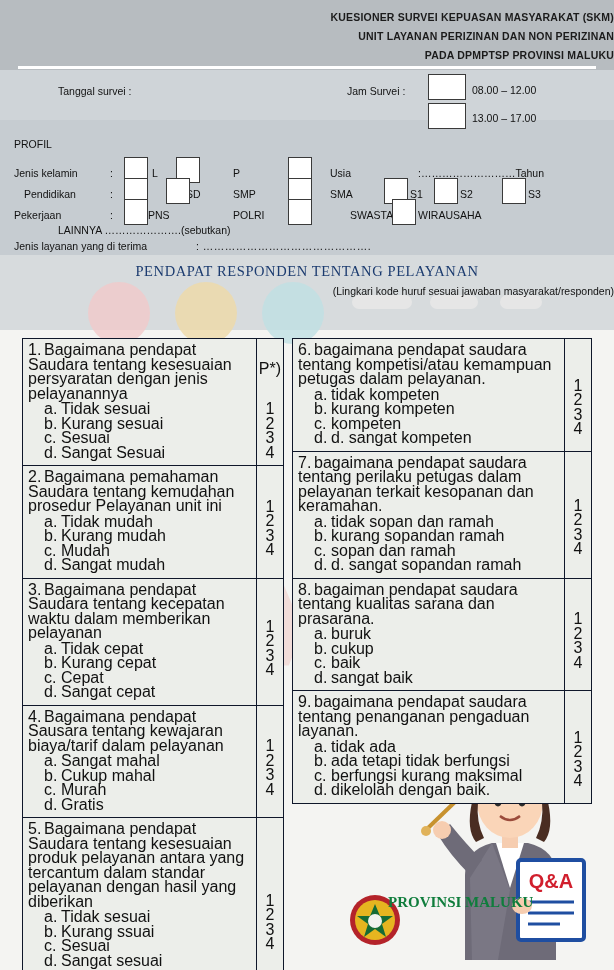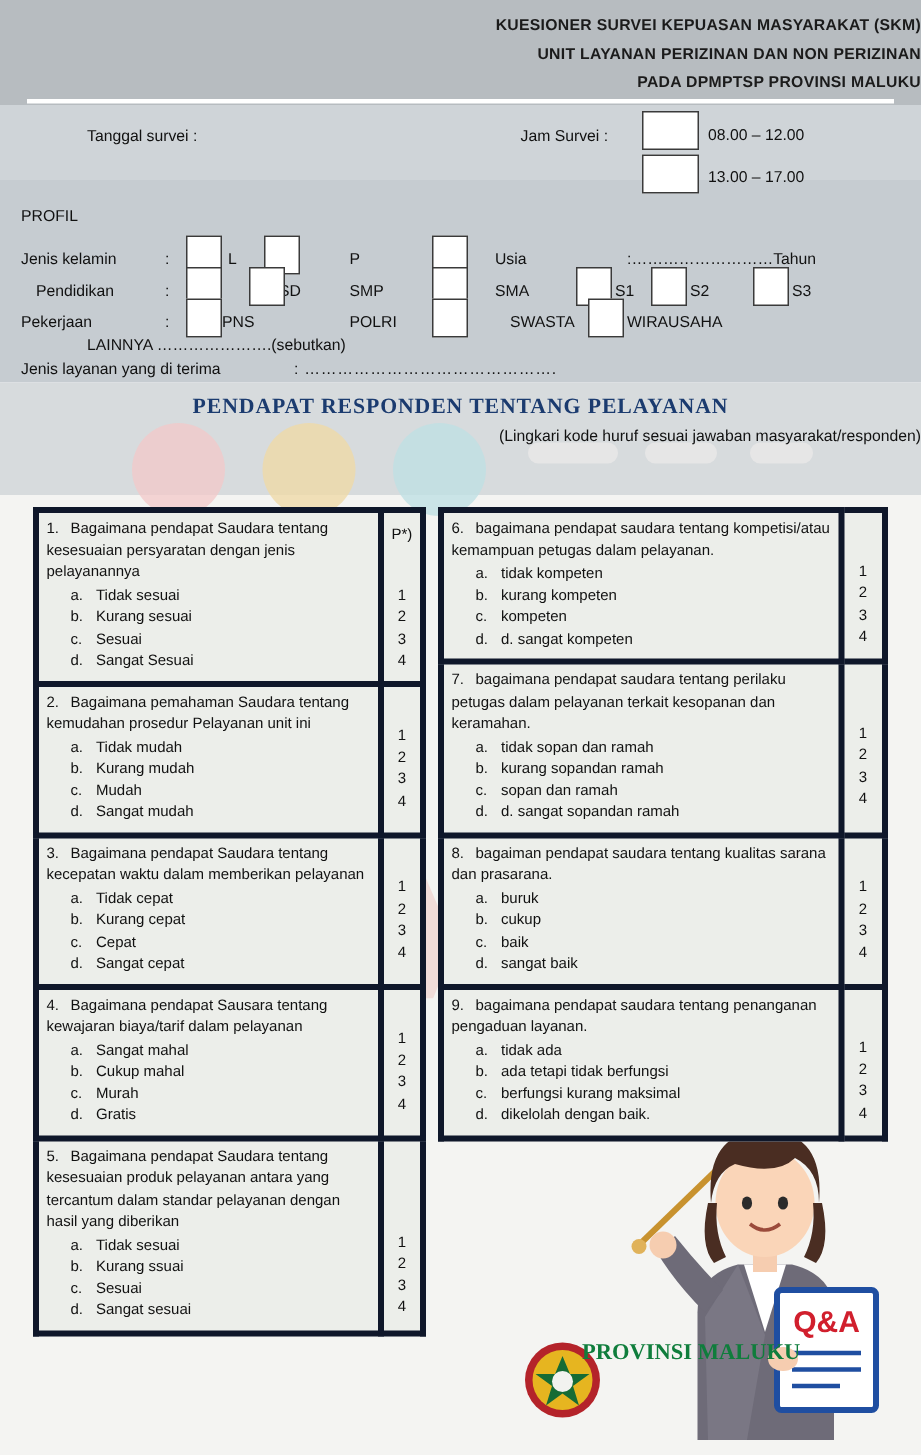--- a/index.html
+++ b/index.html
@@ -51,21 +51,21 @@
 
   .lbl { position:absolute; font-size:10.5px; color:#111; }
   .box {
     position:absolute; border:1px solid #3a3a3a; background:#ffffff;
   }
 
   
   .ptitle {
     position:absolute; left:0; top:263px; width:614px;
     text-align:center; font-family:"Liberation Serif", serif;
-    font-weight:bold; font-size:14.5px; color:#1b3b6f;
+    font-weight:normal; font-size:14.5px; color:#1b3b6f;
     letter-spacing:.6px;
   }
   .psub {
     position:absolute; left:0; top:285px; width:614px;
     text-align:right; font-size:10.5px; color:#111;
   }
 
   
   .wm { position:absolute; pointer-events:none; }
   .wm-c1 { left:88px; top:282px; width:62px; height:62px; border-radius:50%; background:#f3c8c8; opacity:.75; }
@@ -84,22 +84,22 @@
     left:300px; top:560px; width:220px; height:220px; opacity:.5;
   }
 
   
   .qcol { position:absolute; }
   .qtable {
     border-collapse:collapse; width:100%;
     background:#eceeea;
   }
   .qtable td {
-    border:4px solid #0f172a; vertical-align:top;
-    font-size:10px; color:#111; padding:4px 5px 5px 5px;
+    border:1px solid #0f172a; vertical-align:top;
+    font-size:16px; color:#111; padding:4px 5px 5px 5px;
     line-height:14.5px;
   }
   .qtable td.num { width:260px; }
   .qtable td.scale {
     width:22px; text-align:center; padding:4px 2px;
     vertical-align:middle;
   }
   .qtable td.scale.top { vertical-align:bottom; padding-bottom:5px; }
   .qhead { font-weight:normal; }
   .qno { display:inline-block; width:16px; }
@@ -189,21 +189,21 @@
   <div class="lbl" style="left:418px; top:167px;">:………………………Tahun</div>
 
   <div class="lbl" style="left:330px; top:188px;">SMA</div>
   <div class="box" style="left:384px; top:178px; width:22px; height:24px;"></div>
   <div class="lbl" style="left:410px; top:188px;">S1</div>
   <div class="box" style="left:434px; top:178px; width:22px; height:24px;"></div>
   <div class="lbl" style="left:460px; top:188px;">S2</div>
   <div class="box" style="left:502px; top:178px; width:22px; height:24px;"></div>
   <div class="lbl" style="left:528px; top:188px;">S3</div>
 
-  <div class="lbl" style="left:340px; top:209px;text-align:right;">SWASTA</div>
+  <div class="lbl" style="left:350px; top:209px;text-align:right;">SWASTA</div>
   <div class="lbl" style="left:418px; top:209px;">WIRAUSAHA</div>
   <div class="box" style="left:392px; top:199px; width:22px; height:24px;"></div>
 
   <div class="ptitle">PENDAPAT  RESPONDEN TENTANG PELAYANAN</div>
   <div class="psub">(Lingkari kode huruf sesuai jawaban masyarakat/responden)</div>
 
   <div class="mascot">
     <svg width="200" height="255" viewBox="0 0 200 255">
 
       <line x1="18" y1="118" x2="78" y2="60" stroke="#c8922f" stroke-width="4"></line>

